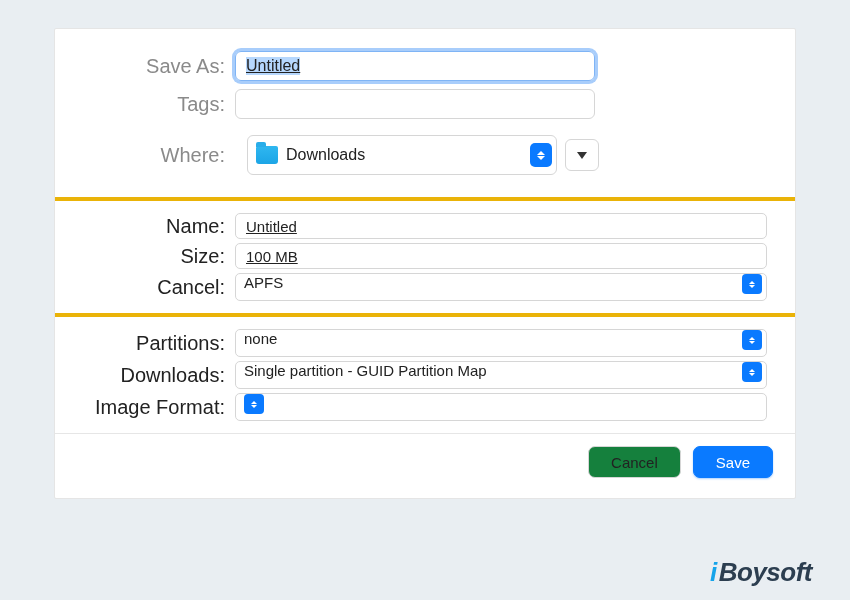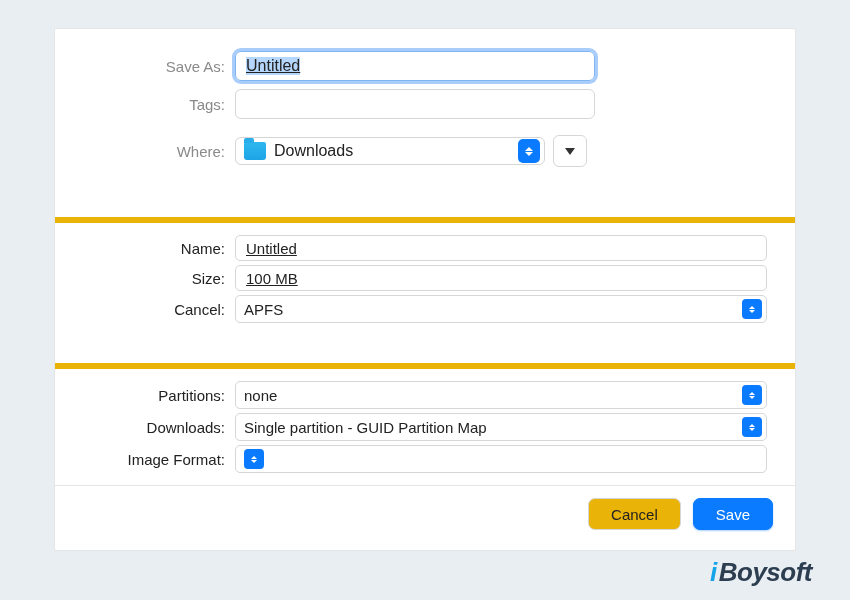--- a/index.html
+++ b/index.html
@@ -5,31 +5,31 @@
   * { box-sizing: border-box; margin: 0; padding: 0; font-family: -apple-system, BlinkMacSystemFont, "Segoe UI", Helvetica, Arial, sans-serif; }
   body { background: #e9eef2; width: 850px; height: 600px; overflow: hidden; position: relative; }
   .dialog {
     background: #fff;
     margin: 28px 54px 0 54px;
     border: 1px solid #e5e5e5;
     border-radius: 2px;
     position: relative;
   }
   .section { padding: 14px 28px; }
-  .section + .section { border-top: 6px solid #eab308; margin-top: 28px; }
+  .section + .section { border-top: 4px solid #eab308; }
   .row {
     display: flex;
     align-items: center;
     margin: 8px 0;
   }
   .row-label {
     width: 152px;
     text-align: right;
     padding-right: 10px;
-    font-size: 15px;
+    font-size: 20px;
     color: #8a8a8a;
   }
   .row-label.dark { color: #222; }
   .row-control {
     flex: 1;
     display: flex;
     align-items: center;
     gap: 8px;
   }
   .text-input {
@@ -47,21 +47,21 @@
   .focus-ring { box-shadow: 0 0 0 3px #a8cdfb; border-color:#7fb4f5; }
   .select-text {
     color: #222;
     background: #b6d7fd;
   }
   .tags-input { width: 360px; }
 
   .where-select {
     display: flex;
     align-items: center;
-    height: 28px;
+    height: 40px;
     border: 1px solid #d6d6d6;
     border-radius: 6px;
     padding: 0 4px 0 8px;
     width: 310px;
     font-size: 16px;
     gap: 8px;
   }
   .folder-glyph {
     width: 22px; height: 18px;
     background: linear-gradient(#2fb7f0,#1ca5e6);
@@ -96,21 +96,21 @@
     width:0; height:0;
     border-left:5px solid transparent;
     border-right:5px solid transparent;
     border-top:7px solid #333;
   }
 
   .wide-row .row-control .text-input,
   .wide-row .row-control .select { width: 100%; }
 
   .select {
-    display:flex; align-items:center;
+    display:flex; 
     height: 28px;
     border:1px solid #d6d6d6;
     border-radius:5px;
     padding: 0 4px 0 8px;
     font-size: 15px;
     color:#222;
     width: 100%;
     cursor: default;
     gap: 32px;
   }
@@ -126,21 +126,21 @@
     display:flex; justify-content:flex-end; gap:12px;
     padding: 12px 22px 20px 22px;
     border-top: 1px solid #e6e6e6;
   }
   .btn {
     height: 32px;
     padding: 0 22px;
     font-size: 15px;
     border-radius: 7px;
     border: 1px solid #d6d6d6;
-    background:#eab308;
+    background:#15803d;
     color:#222;
     cursor:pointer;
   }
   .btn.primary {
     background:#0a7aff; color:#ffffff; border-color:#0a7aff;
     box-shadow: 0 1px 2px rgba(10,122,255,.35);
   }
 
   .watermark {
     position:absolute;
@@ -170,21 +170,21 @@
       </div>
     </div>
 
     <div class="row">
       <div class="row-label">Tags:</div>
       <div class="row-control">
         <input class="text-input tags-input" value="" style="">
       </div>
     </div>
 
-    <div class="row" style="margin-top:16px;">
+    <div class="row" style="margin-top:16px;gap:12px;">
       <div class="row-label">Where:</div>
       <div class="row-control">
         <div class="where-select">
           <span class="folder-glyph"></span>
           <span class="where-text">Downloads</span>
           <span class="blue-stepper">
             <span class="tri up"></span>
               <span class="tri down"></span>
           </span>
         </div>

